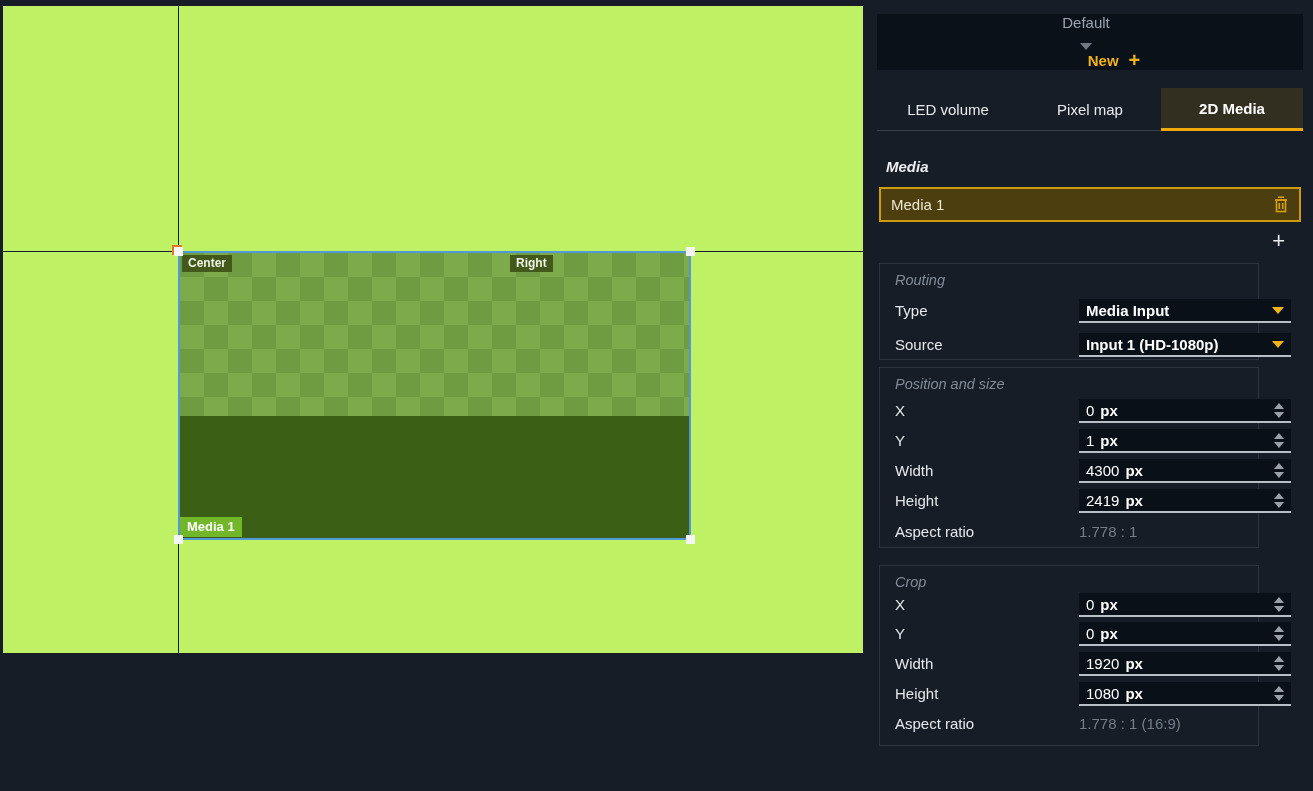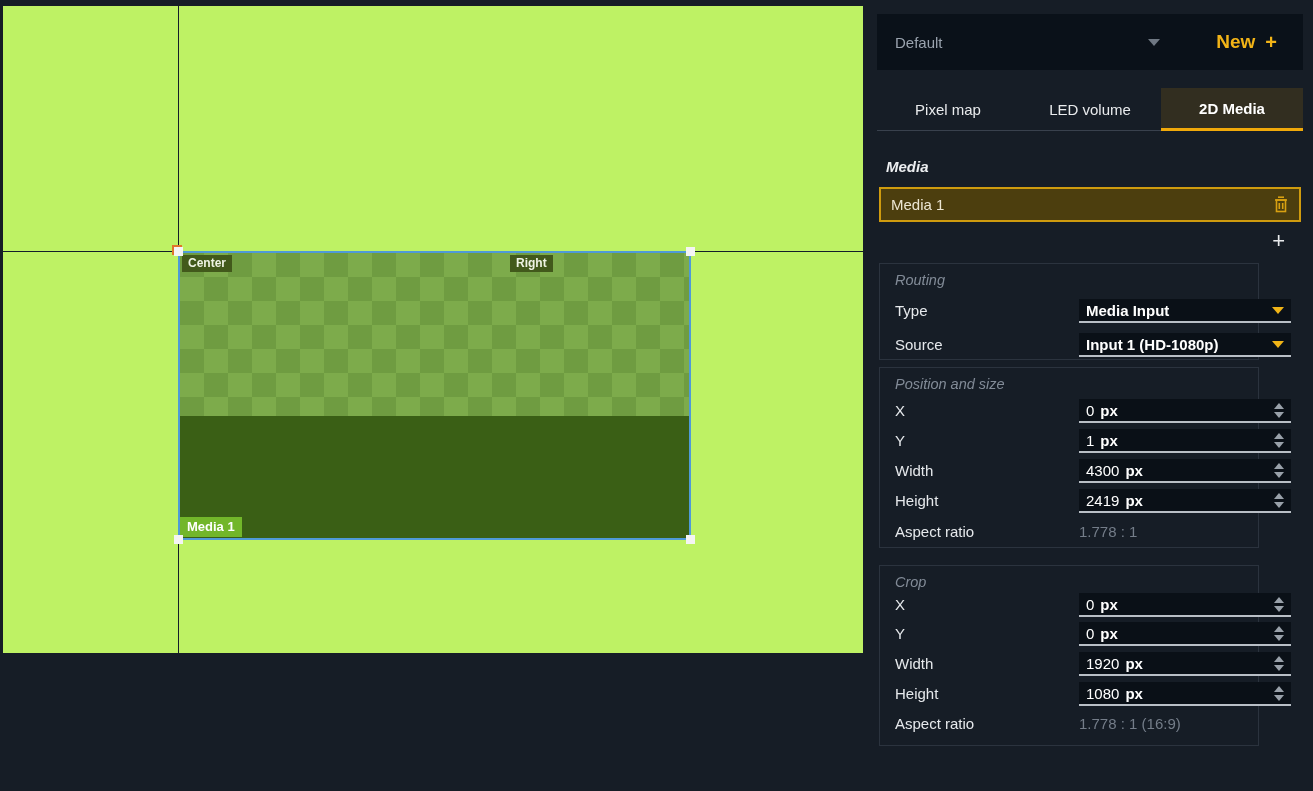--- a/index.html
+++ b/index.html
@@ -41,30 +41,30 @@
   .handle.tl{left:-6px;top:-6px;}
   .handle.tr{right:-6px;top:-6px;}
   .handle.bl{left:-6px;bottom:-6px;}
   .handle.br{right:-6px;bottom:-6px;}
   .origin-marker{position:absolute;left:-8px;top:-8px;width:10px;height:10px;background:#e0762a;z-index:2;}
 
   
   #panel{position:absolute;left:877px;top:0;width:426px;height:791px;}
   .ws-row{
     position:absolute;left:0;top:14px;width:426px;height:56px;background:#0a1119;
-    display:flex;align-items:center;box-sizing:border-box;padding:0 26px 0 18px;
+    display:flex;align-items:center;box-sizing:border-box;padding:0 26px 0 18px;flex-direction:column;
   }
   .ws-name{color:#9aa3ae;font-size:15px;}
   .flex-sp{flex:1;}
   .chev-gray{
     width:0;height:0;border-left:6px solid transparent;border-right:6px solid transparent;
     border-top:7px solid #6f7883;
   }
   .new-btn{display:flex;align-items:center;margin-left:56px;cursor:default;}
-  .new-label{color:#f2b417;font-weight:700;font-size:19px;}
+  .new-label{color:#f2b417;font-weight:700;font-size:15px;}
   .new-plus{color:#f2b417;font-weight:700;font-size:20px;margin-left:10px;line-height:1;}
 
   .tabs-underline{position:absolute;left:0;top:130px;width:426px;height:1px;background:#39414d;}
   .tabs-row{position:absolute;left:0;top:88px;width:426px;height:43px;display:flex;z-index:1;}
   .tab{
     width:142px;height:43px;display:flex;align-items:center;justify-content:center;
     color:#e9ebed;font-size:15px;box-sizing:border-box;
   }
   .tab.active{
     background:#322e20;border-bottom:3px solid #f0a90a;font-weight:700;color:#ffffff;
@@ -133,22 +133,22 @@
     <span class="flex-sp"></span>
     <span class="chev-gray"></span>
     <span class="new-btn">
       <span class="new-label">New</span>
       <span class="new-plus">+</span>
     </span>
   </div>
 
   <div class="tabs-underline"></div>
   <div class="tabs-row">
+    <div class="tab">LED volume</div>
     <div class="tab">Pixel map</div>
-    <div class="tab">LED volume</div>
     <div class="tab active">2D Media</div>
   </div>
 
   <div class="media-header">Media</div>
 
   <div class="media-item">
     <span>Media 1</span>
     <span class="trash">
       <svg width="16" height="18" viewBox="0 0 16 18">
         <g stroke="#d8a011" stroke-width="1.6" fill="none">

